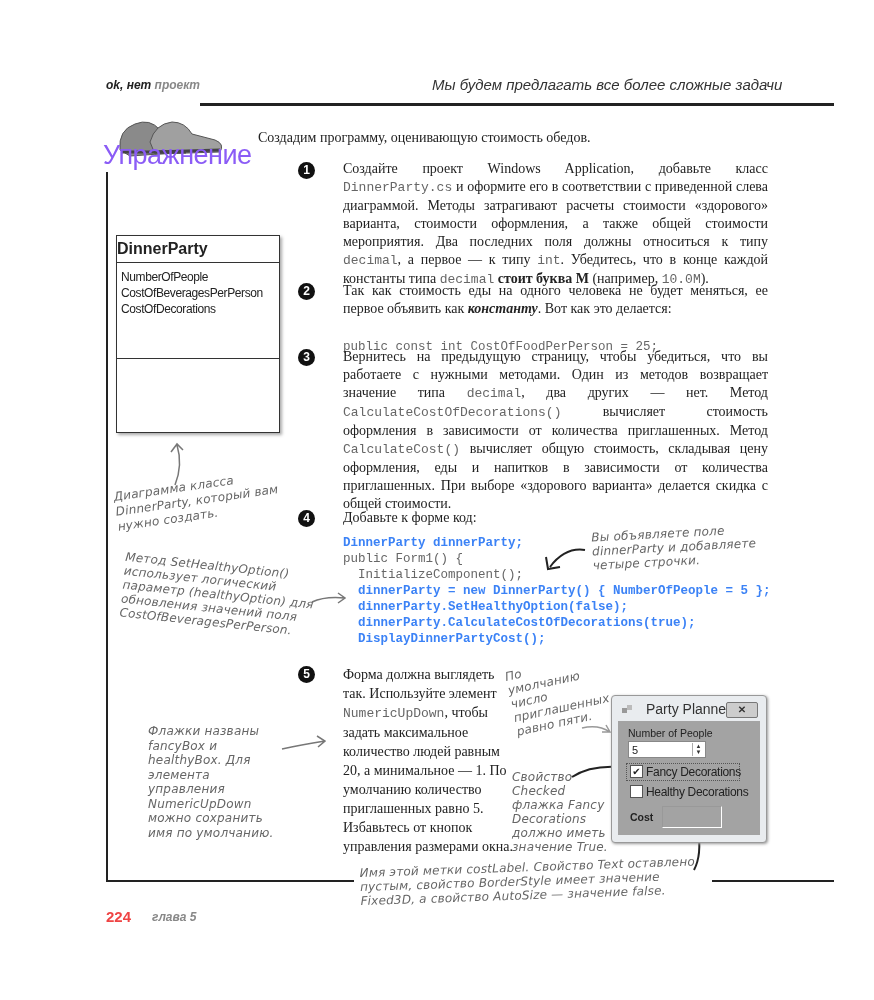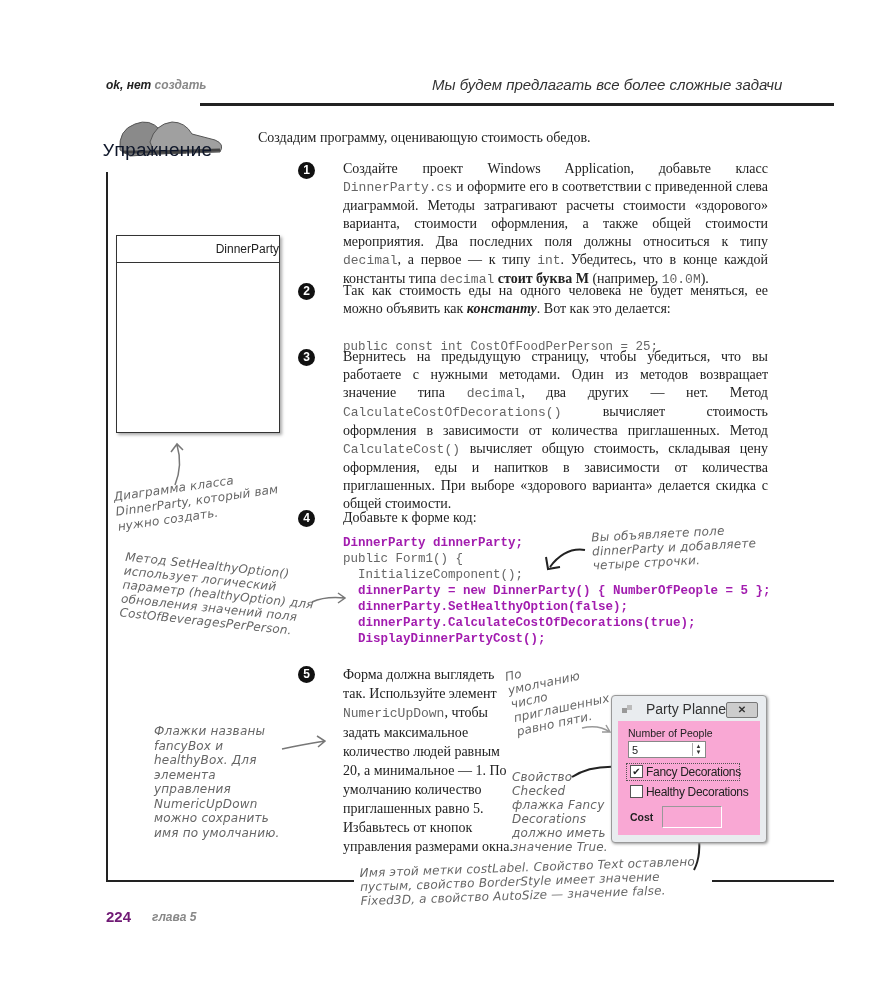--- a/index.html
+++ b/index.html
@@ -9,99 +9,104 @@
   .hand { font-family:"DejaVu Sans", sans-serif; font-style:italic; color:#666; letter-spacing:0.2px; }
   #hdr-left { left:106px; top:78px; font-size:12px; font-weight:bold; font-style:italic; }
   #hdr-left .b { color:#222; }
   #hdr-left .g { color:#888; font-weight:bold; }
   #hdr-right { left:432px; top:76px; font-size:15px; font-style:italic; color:#333; }
   #top-rule { left:200px; top:103px; width:634px; height:3px; background:#222; }
   #left-rule { left:106px; top:172px; width:2px; height:710px; background:#222; }
   #bottom-rule-l { left:106px; top:880px; width:248px; height:2px; background:#222; }
   #bottom-rule-r { left:712px; top:880px; width:122px; height:2px; background:#222; }
   #shoe { left:110px; top:110px; width:120px; height:50px; }
-  #ex-title { left:103px; top:140px; font-size:19px; font-family:Liberation Mono, monospace; color:#0f172a; letter-spacing:-0.5px; font-stretch:condensed; }
+  #ex-title { left:103px; top:140px; font-size:27px; font-family:Liberation Sans, sans-serif; color:#8b5cf6; letter-spacing:-0.5px; font-stretch:condensed; }
   #intro { left:258px; top:130px; font-size:14px; font-family:"Liberation Serif", serif; }
   .step-num { width:17px; height:17px; border-radius:50%; background:#111; color:#fff; font-family:"Liberation Sans", sans-serif; font-weight:bold; font-size:12px; text-align:center; line-height:17px; }
   .para { font-family:"Liberation Serif", serif; font-size:14px; line-height:18px; text-align:justify; color:#222; }
   .para code, .code { font-family:"Liberation Mono", monospace; color:#666; font-size:13px;text-align:right; }
   .codeblock { font-family:"Liberation Mono", monospace; font-size:12.5px; line-height:16px; color:#666; white-space:pre; }
-  .codeblock b { color:#a21caf; }
+  .codeblock b { color:#3b82f6; }
   
   #uml { left:116px; top:235px; width:162px; height:196px; border:1.5px solid #333; box-shadow:2px 2px 3px #aaa; background:#fff; }
-  #uml-title { height:26px; border-bottom:1.5px solid #333; text-align:right; font-family:"Liberation Sans", sans-serif; font-weight:normal; font-size:12px; line-height:26px; }
+  #uml-title { height:26px; border-bottom:1.5px solid #333; text-align:left; font-family:"Liberation Sans", sans-serif; font-weight:bold; font-size:16px; line-height:26px; }
   #uml-fields { height:96px; border-bottom:1.5px solid #333; padding:6px 4px 0 4px; box-sizing:border-box; font-family:"Liberation Sans", sans-serif; font-size:12px; line-height:16px; letter-spacing:-0.4px; }
   #uml-methods { padding:7px 4px 0 4px; font-family:"Liberation Sans", sans-serif; font-size:12px; line-height:16px; letter-spacing:-0.4px; }
   
   #win { left:611px; top:695px; width:154px; height:146px; border:1px solid #999; border-radius:4px; background:#e9ecef; box-shadow:1px 1px 3px #999; }
   #win-title { left:34px; top:5px; font-family:"Liberation Sans", sans-serif; font-size:14px; color:#333; }
   #win-icon { left:10px; top:9px; width:10px; height:9px; }
   #win-close { left:114px; top:6px; width:30px; height:14px; border:1px solid #777; background:#ccc; border-radius:2px; font-family:"Liberation Sans", sans-serif; font-size:10px; line-height:13px; text-align:center; font-weight:bold; color:#333; }
-  #win-client { left:6px; top:25px; width:142px; height:114px; background:#f9a8d4; }
+  #win-client { left:6px; top:25px; width:142px; height:114px; background:#a3a3a3; }
   #lbl-people { left:10px; top:6px; font-family:"Liberation Sans", sans-serif; font-size:10.5px; color:#222; }
   #num-people { left:10px; top:20px; width:78px; height:17px; border:1px solid #888; background:#fff; font-family:"Liberation Sans", sans-serif; font-size:11px; line-height:17px; padding-left:3px; box-sizing:border-box; }
   #num-spin { right:1px; top:1px; width:11px; height:13px; border-left:1px solid #aaa; font-size:6px; line-height:6px; text-align:center; color:#333; }
   #fancy { left:8px; top:42px; width:112px; height:16px; border:1px dotted #555; }
   .cb { width:11px; height:11px; border:1px solid #555; background:#fff; font-size:10px; line-height:11px; text-align:center; font-family:"DejaVu Sans", sans-serif; }
   .cb-label { font-family:"Liberation Sans", sans-serif; font-size:12px; color:#222; letter-spacing:-0.3px; }
   #lbl-cost { left:12px; top:90px; font-family:"Liberation Sans", sans-serif; font-size:10.5px; font-weight:bold; color:#222; }
   #cost-box { left:44px; top:85px; width:58px; height:20px; border-top:1px solid #999; border-left:1px solid #999; border-bottom:1px solid #fff; border-right:1px solid #fff; }
-  #page-num { left:106px; top:908px; font-family:"Liberation Sans", sans-serif; font-weight:bold; font-size:15px; color:#701a75; }
+  #page-num { left:106px; top:908px; font-family:"Liberation Sans", sans-serif; font-weight:bold; font-size:15px; color:#ef4444; }
   #chapter { left:152px; top:910px; font-family:"Liberation Sans", sans-serif; font-style:italic; font-weight:bold; font-size:12px; color:#888; }
   svg.arrow { position:absolute; overflow:visible; }
 </style>
 </head>
 <body>
 
 <div id="hdr-left" class="abs sans">
   <span class="b">ok, нет</span>
-  <span class="g">создать</span>
+  <span class="g">проект</span>
 </div>
 <div id="hdr-right" class="abs sans">Мы будем предлагать все более сложные задачи</div>
 
 <div id="top-rule" class="abs"></div>
 <div id="left-rule" class="abs"></div>
 <div id="bottom-rule-l" class="abs"></div>
 <div id="bottom-rule-r" class="abs"></div>
 
 <svg id="shoe" class="abs" viewBox="0 0 120 50">
   <path d="M10 40 Q8 20 25 14 Q40 8 50 20 L70 30 Q80 34 78 42 L20 46 Z" fill="#8a8a8a" stroke="#555" stroke-width="1"></path>
   <path d="M40 32 Q45 14 62 12 Q75 12 82 24 L105 30 Q115 34 110 42 L45 44 Z" fill="#a0a0a0" stroke="#555" stroke-width="1"></path>
   <path d="M45 42 L110 40" stroke="#444" stroke-width="3"></path>
   <path d="M12 42 L76 42" stroke="#444" stroke-width="3"></path>
 </svg>
 <div id="ex-title" class="abs">Упражнение</div>
 
 <div id="intro" class="abs">Создадим программу, оценивающую стоимость обедов.</div>
 
 <div id="uml" class="abs">
   <div id="uml-title">DinnerParty</div>
+  <div id="uml-fields">
+    <div>NumberOfPeople</div>
+    <div>CostOfBeveragesPerPerson</div>
+    <div>CostOfDecorations</div>
+  </div>
 </div>
 
 <div class="abs step-num" style="left:298px;top:162px;">1</div>
 <div class="abs para" style="left:343px;top:160px;width:425px;"><span>Создайте проект Windows Application, добавьте класс </span><code>DinnerParty.cs</code><span> и оформите его в соответствии с приведенной слева диаграммой. Методы затрагивают расчеты стоимости «здорового» варианта, стоимости оформления, а также общей стоимости мероприятия. Два последних поля должны относиться к типу </span><code>decimal</code><span>, а первое — к типу </span><code>int</code><span>. Убедитесь, что в конце каждой константы типа </span><code>decimal</code><span> </span><b>стоит буква M</b><span> (например, </span><code>10.0M</code><span>).</span></div>
 
 <div class="abs step-num" style="left:298px;top:283px;">2</div>
-<div class="abs para" style="left:343px;top:282px;width:425px;"><span>Так как стоимость еды на одного человека не будет меняться, ее можно объявить как </span><b style="font-style: italic;">константу</b><span>. Вот как это делается:</span></div>
+<div class="abs para" style="left:343px;top:282px;width:425px;"><span>Так как стоимость еды на одного человека не будет меняться, ее первое объявить как </span><b style="font-style: italic;">константу</b><span>. Вот как это делается:</span></div>
 <div class="abs codeblock" style="left:343px;top:339px;">public const int CostOfFoodPerPerson = 25;</div>
 
 <div class="abs step-num" style="left:298px;top:349px;">3</div>
 <div class="abs para" style="left:343px;top:348px;width:425px;"><span>Вернитесь на предыдущую страницу, чтобы убедиться, что вы работаете с нужными методами. Один из методов возвращает значение типа </span><code>decimal</code><span>, два других — нет. Метод </span><code>CalculateCostOfDecorations()</code><span> вычисляет стоимость оформления в зависимости от количества приглашенных. Метод </span><code>CalculateCost()</code><span> вычисляет общую стоимость, складывая цену оформления, еды и напитков в зависимости от количества приглашенных. При выборе «здорового варианта» делается скидка с общей стоимости.</span></div>
 
 <div class="abs step-num" style="left:298px;top:510px;">4</div>
 <div class="abs para" style="left:343px;top:509px;">Добавьте к форме код:</div>
 <div class="abs codeblock" style="left:343px;top:535px;"><div><b>DinnerParty dinnerParty;</b></div><div>public Form1() {</div><div>  InitializeComponent();</div><div><b>  dinnerParty = new DinnerParty() { NumberOfPeople = 5 };</b></div><div><b>  dinnerParty.SetHealthyOption(false);</b></div><div><b>  dinnerParty.CalculateCostOfDecorations(true);</b></div><div><b>  DisplayDinnerPartyCost();</b></div></div>
 
 <div class="abs step-num" style="left:298px;top:666px;">5</div>
 <div class="abs para" style="left:343px;top:665px;width:170px;text-align:left;line-height:19px;"><span>Форма должна выглядеть так. Используйте элемент </span><code>NumericUpDown</code><span>, чтобы задать максимальное количество людей равным 20, а минимальное — 1. По умолчанию количество приглашенных равно 5. Избавьтесь от кнопок управления размерами окна.</span></div>
 
 <div class="abs hand" style="left:115px;top:478px;width:170px;font-size:12px;line-height:15px;transform:rotate(-8deg);">Диаграмма класса DinnerParty, который вам нужно создать.</div>
 <div class="abs hand" style="left:122px;top:560px;width:200px;font-size:12px;line-height:14px;transform:rotate(6deg);">Метод SetHealthyOption() использует логический параметр (healthyOption) для обновления значений поля CostOfBeveragesPerPerson.</div>
 <div class="abs hand" style="left:592px;top:526px;width:175px;font-size:12px;line-height:14px;transform:rotate(-3deg);">Вы объявляете поле dinnerParty и добавляете четыре строчки.</div>
-<div class="abs hand" style="left:148px;top:724px;width:140px;font-size:12px;line-height:14.5px;margin-left:6px;">Флажки названы fancyBox и healthyBox. Для элемента управления NumericUpDown можно сохранить имя по умолчанию.</div>
+<div class="abs hand" style="left:148px;top:724px;width:140px;font-size:12px;line-height:14.5px;">Флажки названы fancyBox и healthyBox. Для элемента управления NumericUpDown можно сохранить имя по умолчанию.</div>
 <div class="abs hand" style="left:510px;top:660px;width:90px;font-size:12px;line-height:14px;transform:rotate(-12deg);">По умолчанию число приглашенных равно пяти.</div>
 <div class="abs hand" style="left:512px;top:770px;width:96px;font-size:12px;line-height:14px;">Свойство Checked флажка Fancy Decorations должно иметь значение True.</div>
 <div class="abs hand" style="left:360px;top:860px;width:350px;font-size:12px;line-height:14px;transform:rotate(-2deg);">Имя этой метки costLabel. Свойство Text оставлено пустым, свойство BorderStyle имеет значение Fixed3D, а свойство AutoSize — значение false.</div>
 
 <svg class="arrow" style="left:165px;top:440px;width:30px;height:50px;">
   <path d="M10 45 Q18 25 12 5 M6 12 L12 4 L18 10" fill="none" stroke="#777" stroke-width="1.5"></path>
 </svg>
 <svg class="arrow" style="left:310px;top:590px;width:40px;height:20px;">
   <path d="M2 12 Q15 6 35 8 M28 3 L35 8 L28 13" fill="none" stroke="#777" stroke-width="1.5"></path>
 </svg>

